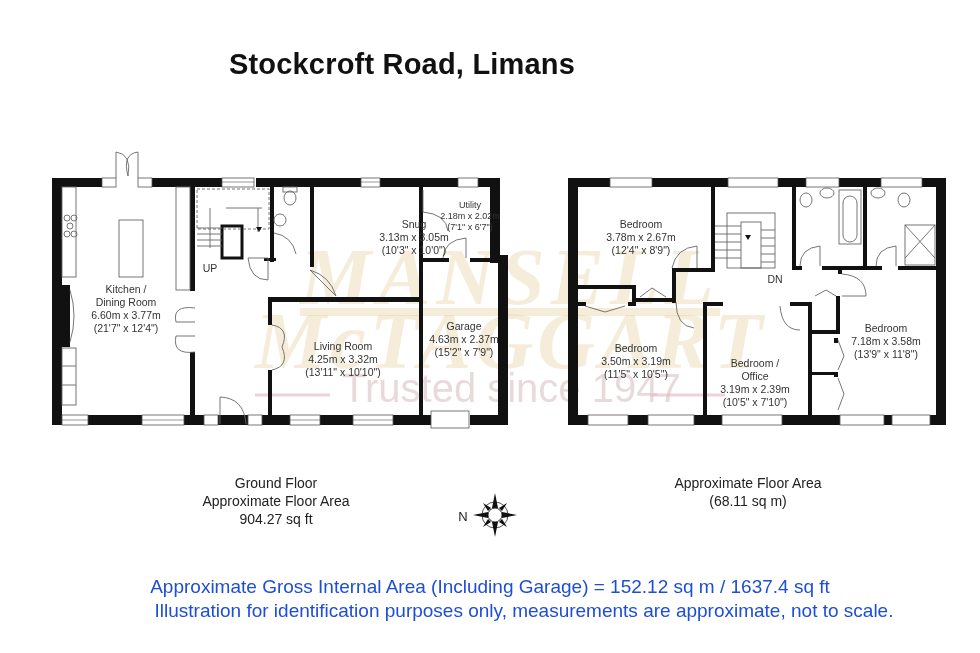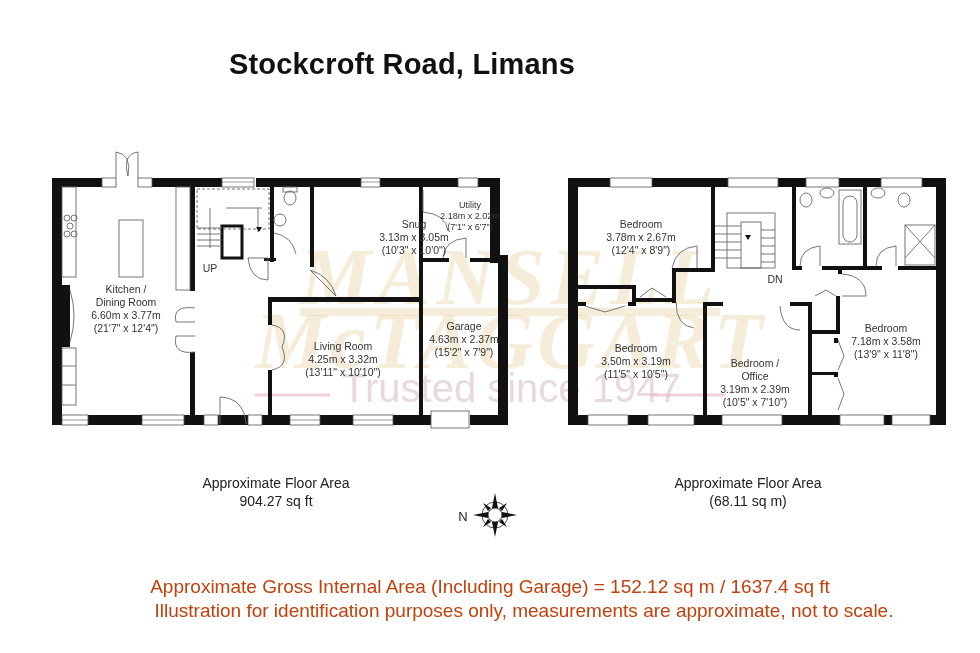--- a/index.html
+++ b/index.html
@@ -2,21 +2,21 @@
 <html><head>
 <meta charset="utf-8">
 <style>
   html, body { margin:0; padding:0; background:#ffffff; }
   body { width:980px; height:653px; position:relative; overflow:hidden; font-family:"Liberation Sans", sans-serif; color:#111; }
   .title { position:absolute; left:0; width:804px; top:48px; text-align:center; font-weight:bold; font-size:29px; letter-spacing:0.2px; }
   svg.plan { position:absolute; left:0; top:0; }
   .lbl { position:absolute; text-align:center; font-size:10.5px; line-height:13px; color:#333; white-space:nowrap; transform:translateX(-50%); }
   .lbl.small { font-size:9px; line-height:11px; }
   .floorinfo { position:absolute; text-align:center; font-size:14px; line-height:18px; color:#222; transform:translateX(-50%); white-space:nowrap; }
-  .footer { position:absolute; left:0; width:980px; text-align:center; font-size:19px; line-height:24px; color:#c2410c; white-space:nowrap; }
+  .footer { position:absolute; left:0; width:980px; text-align:center; font-size:19px; line-height:24px; color:#1d4ed8; white-space:nowrap; }
   .wm { position:absolute; font-family:"Liberation Serif", serif; font-style:italic; font-weight:bold; color:rgba(222,196,130,0.30); white-space:nowrap; pointer-events:none; }
   .wm2 { position:absolute; font-family:"Liberation Sans", sans-serif; font-weight:300; color:rgba(190,150,150,0.35); white-space:nowrap; pointer-events:none; }
 </style>
 </head>
 <body>
 
 <div class="title">Stockcroft Road, Limans</div>
 
 <div class="wm" style="left:300px; top:232px; font-size:80px; letter-spacing:6px;text-decoration:underline;">MANSELL</div>
 <div class="wm" style="left:255px; top:296px; font-size:80px; letter-spacing:4px;">McTAGGART</div>
@@ -297,20 +297,21 @@
   <div>3.19m x 2.39m</div>
   <div>(10'5" x 7'10")</div>
 </div>
 <div class="lbl" style="left:886px; top:322px;">
   <div>Bedroom</div>
   <div>7.18m x 3.58m</div>
   <div>(13'9" x 11'8")</div>
 </div>
 
 <div class="floorinfo" style="left:276px; top:474px;">
+  <div>Ground Floor</div>
   <div>Approximate Floor Area</div>
   <div>904.27 sq ft</div>
 </div>
 <div class="floorinfo" style="left:748px; top:474px;">
   <div>Approximate Floor Area</div>
   <div>(68.11 sq m)</div>
 </div>
 <div class="floorinfo" style="left:463px; top:508px; font-size:13px;">N</div>
 
 <div class="footer" style="top:575px;">Approximate Gross Internal Area (Including Garage) = 152.12 sq m / 1637.4 sq ft</div>

